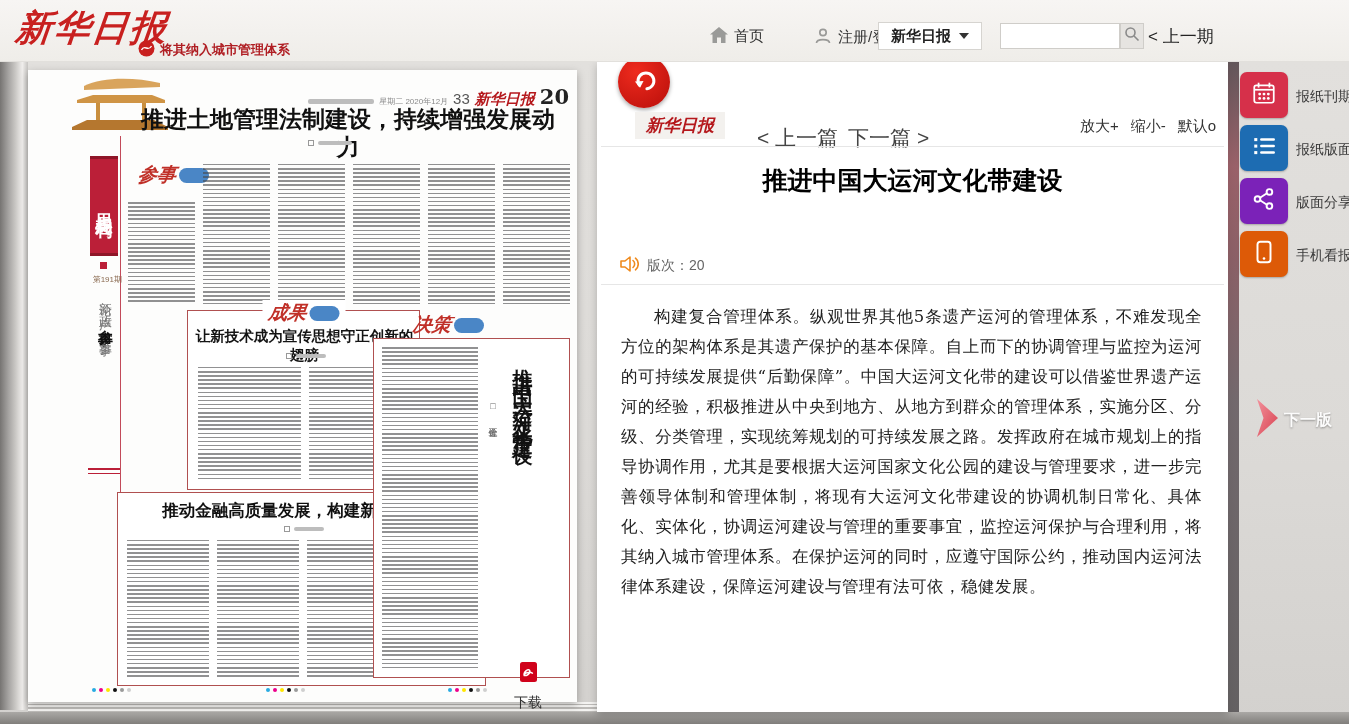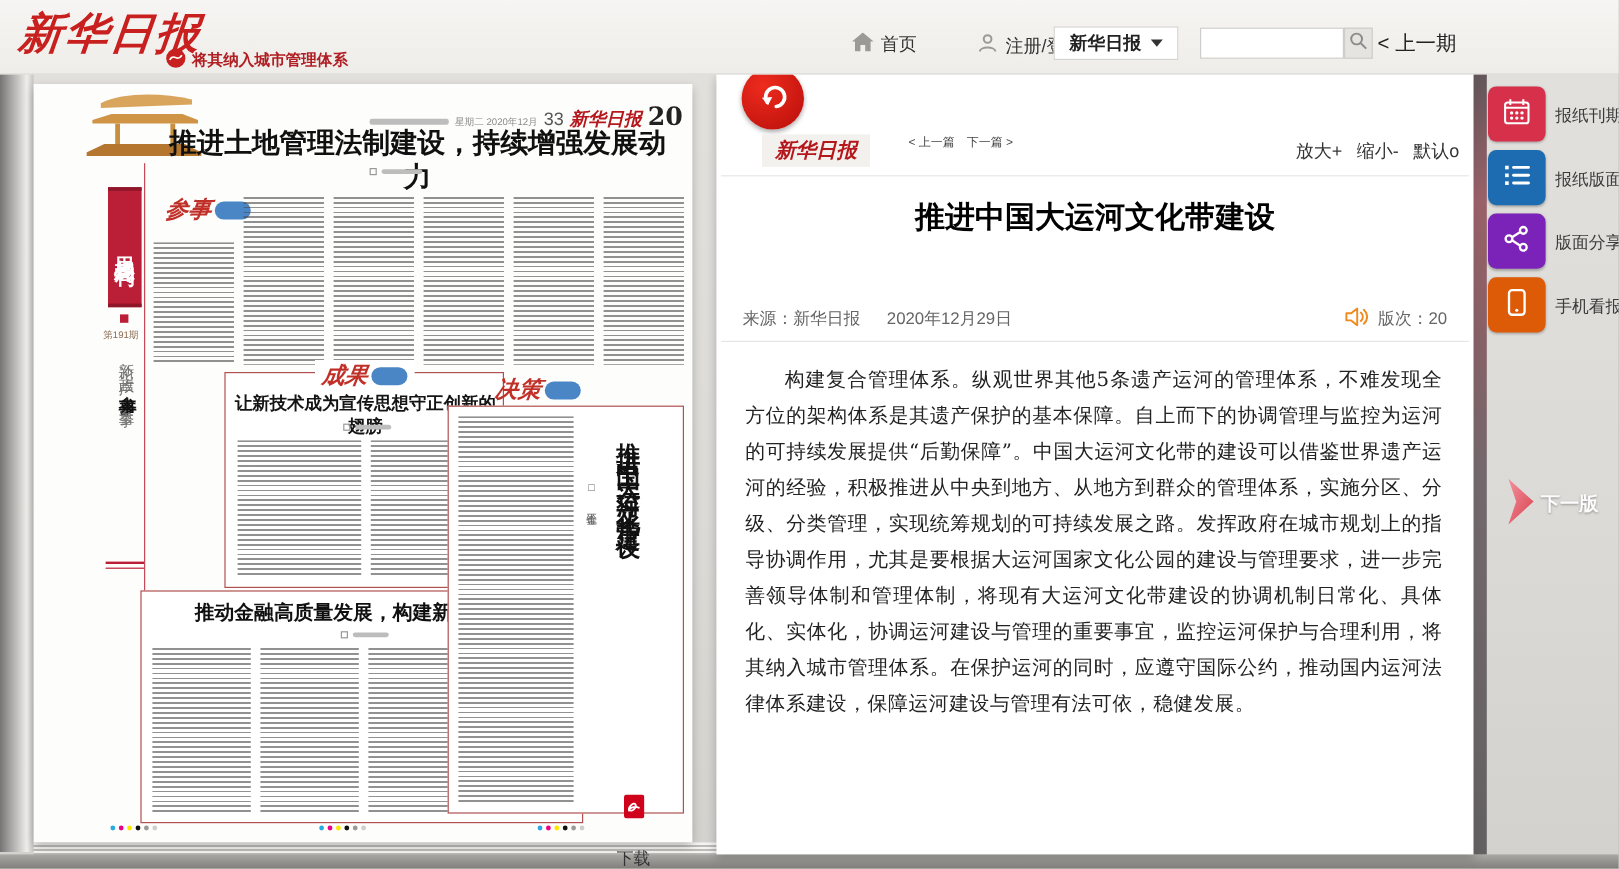--- a/index.html
+++ b/index.html
@@ -38,21 +38,21 @@
   .np-pageno{font-size:21px;font-weight:bold;color:#222;font-family:"DejaVu Serif",serif;}
   .np-headline{position:absolute;left:102px;top:36px;width:436px;text-align:center;
     font-size:23px;font-weight:bold;color:#101010;line-height:1.2;}
   .np-byline{position:absolute;left:280px;top:70px;display:flex;align-items:center;gap:4px;font-size:8px;color:#888;}
   .sq{width:6px;height:6px;border:1px solid #999;}
   .redline-v{position:absolute;left:92px;top:66px;width:1px;height:404px;background:#c24a5a;}
   .weekly{position:absolute;left:62px;top:86px;width:28px;height:100px;background:#bb1f38;color:#fff;
     writing-mode:vertical-rl;text-orientation:upright;font-size:17px;font-weight:bold;letter-spacing:3px;
     display:flex;align-items:center;justify-content:center;border-top:3px solid #8e1628;border-bottom:3px solid #8e1628;}
   .weekly-dot{position:absolute;left:72px;top:192px;width:7px;height:7px;background:#bb1f38;}
-  .issue-no{position:absolute;left:58px;top:204px;width:36px;text-align:left;font-size:8px;color:#8a6a50;}
+  .issue-no{position:absolute;left:58px;top:204px;width:36px;text-align:right;font-size:8px;color:#8a6a50;}
   .sections{position:absolute;left:64px;top:222px;width:26px;display:flex;flex-direction:column;align-items:center;gap:9px;}
   .sec{writing-mode:vertical-rl;text-orientation:upright;font-size:13px;color:#777;letter-spacing:2px;}
   .sec.cur{font-size:15px;color:#111;font-weight:bold;}
   .dbl-rule{position:absolute;left:60px;top:398px;width:32px;height:6px;
     border-top:2px solid #bb1f38;border-bottom:1px solid #bb1f38;}
   .script-badge{display:flex;align-items:center;gap:3px;}
   .script-txt{font-family:"DejaVu Serif",serif;font-style:italic;font-weight:bold;color:#c03028;font-size:19px;transform:skewX(-8deg);}
   .oval{width:30px;height:15px;border-radius:8px;background:#4a86c6;}
   .badge-canshi{position:absolute;left:110px;top:92px;}
   .dtwrap{position:absolute;display:flex;gap:8px;}
@@ -70,34 +70,34 @@
   .box2 .cols{left:9px;top:47px;width:351px;height:138px;}
   .badge-juece{position:absolute;left:385px;top:242px;}
   .boxR{position:absolute;left:345px;top:268px;width:197px;height:340px;border:1px solid #b05050;background:#fff;}
   .boxR .rcol{position:absolute;left:8px;top:8px;width:96px;height:322px;}
   .canal-byline{position:absolute;left:112px;top:62px;writing-mode:vertical-rl;text-orientation:upright;font-size:9px;color:#666;}
   .canal-headline{position:absolute;left:136px;top:14px;height:312px;writing-mode:vertical-rl;text-orientation:upright;
     font-size:20px;font-weight:bold;color:#111;letter-spacing:7px;}
   .cmyk{position:absolute;display:flex;gap:3px;top:618px;}
   .cmyk i{width:4px;height:4px;border-radius:50%;display:block;}
   .download{position:absolute;left:498px;top:662px;width:60px;text-align:center;z-index:8;cursor:pointer;}
-  .download .lbl{font-size:14px;color:#333;margin-top:20px;}
+  .download .lbl{font-size:14px;color:#333;margin-top:8px;}
 
   
   .art{position:absolute;left:597px;top:62px;width:631px;height:650px;background:#fff;
     box-shadow:0 3px 8px rgba(0,0,0,.22);overflow:hidden;z-index:6;}
   .edge-strip{position:absolute;left:1228px;top:62px;width:11px;height:650px;z-index:7;
     background:linear-gradient(180deg,#4c3e43 0%,#8d4b55 16%,#7c4a52 30%,#60555a 52%,#504d4f 100%);opacity:.85;}
   .ret-badge{position:absolute;left:21px;top:-6px;width:52px;height:52px;border-radius:50%;
     background:radial-gradient(circle at 35% 30%,#ee2b1e,#b80e0a);box-shadow:0 2px 4px rgba(0,0,0,.35);
     display:flex;align-items:center;justify-content:center;cursor:pointer;}
   .mini-logo{position:absolute;left:38px;top:50px;width:90px;height:27px;background:#f3f1ee;
     display:flex;align-items:center;justify-content:center;
     font-family:"DejaVu Serif",serif;font-style:italic;font-weight:bold;font-size:17px;color:#b5181c;}
-  .art-nav{position:absolute;left:160px;top:50px;font-size:10px;color:#444;display:flex;gap:10px;}
+  .art-nav{position:absolute;left:160px;top:62px;font-size:21px;color:#444;display:flex;gap:10px;}
   .art-nav span{cursor:pointer;}
   .art-tools{position:absolute;right:12px;top:55px;font-size:15px;color:#333;display:flex;gap:12px;}
   .art-tools span{cursor:pointer;}
   .hr{position:absolute;left:4px;right:4px;height:1px;background:#e6e6e6;}
   .art-title{position:absolute;left:20px;top:102px;width:591px;text-align:center;font-size:25px;font-weight:bold;color:#000;}
   .art-author{position:absolute;left:20px;top:151px;width:591px;text-align:center;
     font-family:"DejaVu Serif",serif;font-size:15px;color:#555;}
   .art-meta{position:absolute;left:22px;top:194px;width:587px;display:flex;justify-content:space-between;
     align-items:center;font-size:14px;color:#666;}
   .meta-left{display:flex;gap:22px;}
@@ -319,24 +319,20 @@
     <div class="art-tools">
       <span>放大+</span>
       <span>缩小-</span>
       <span>默认o</span>
     </div>
     <div class="hr" style="top:84px"></div>
 
     <div class="art-title">推进中国大运河文化带建设</div>
 
     <div class="art-meta">
-      <div class="meta-left">
-        <span>来源：新华日报</span>
-        <span>2020年12月29日</span>
-      </div>
       <div class="meta-right">
         <span>
           <svg width="20" height="16" viewBox="0 0 20 16">
               <path d="M2 5 H6 L11 1 V15 L6 11 H2 Z" fill="none" stroke="#ef8a1d" stroke-width="1.6" stroke-linejoin="round"></path>
               <path d="M14 4.5 A4.5 4.5 0 0 1 14 11.5" fill="none" stroke="#ef8a1d" stroke-width="1.6" stroke-linecap="round"></path>
               <path d="M16.5 2.2 A7.5 7.5 0 0 1 16.5 13.8" fill="none" stroke="#ef8a1d" stroke-width="1.6" stroke-linecap="round"></path>
             </svg>
         </span>
         <span>版次：20</span>
       </div>

